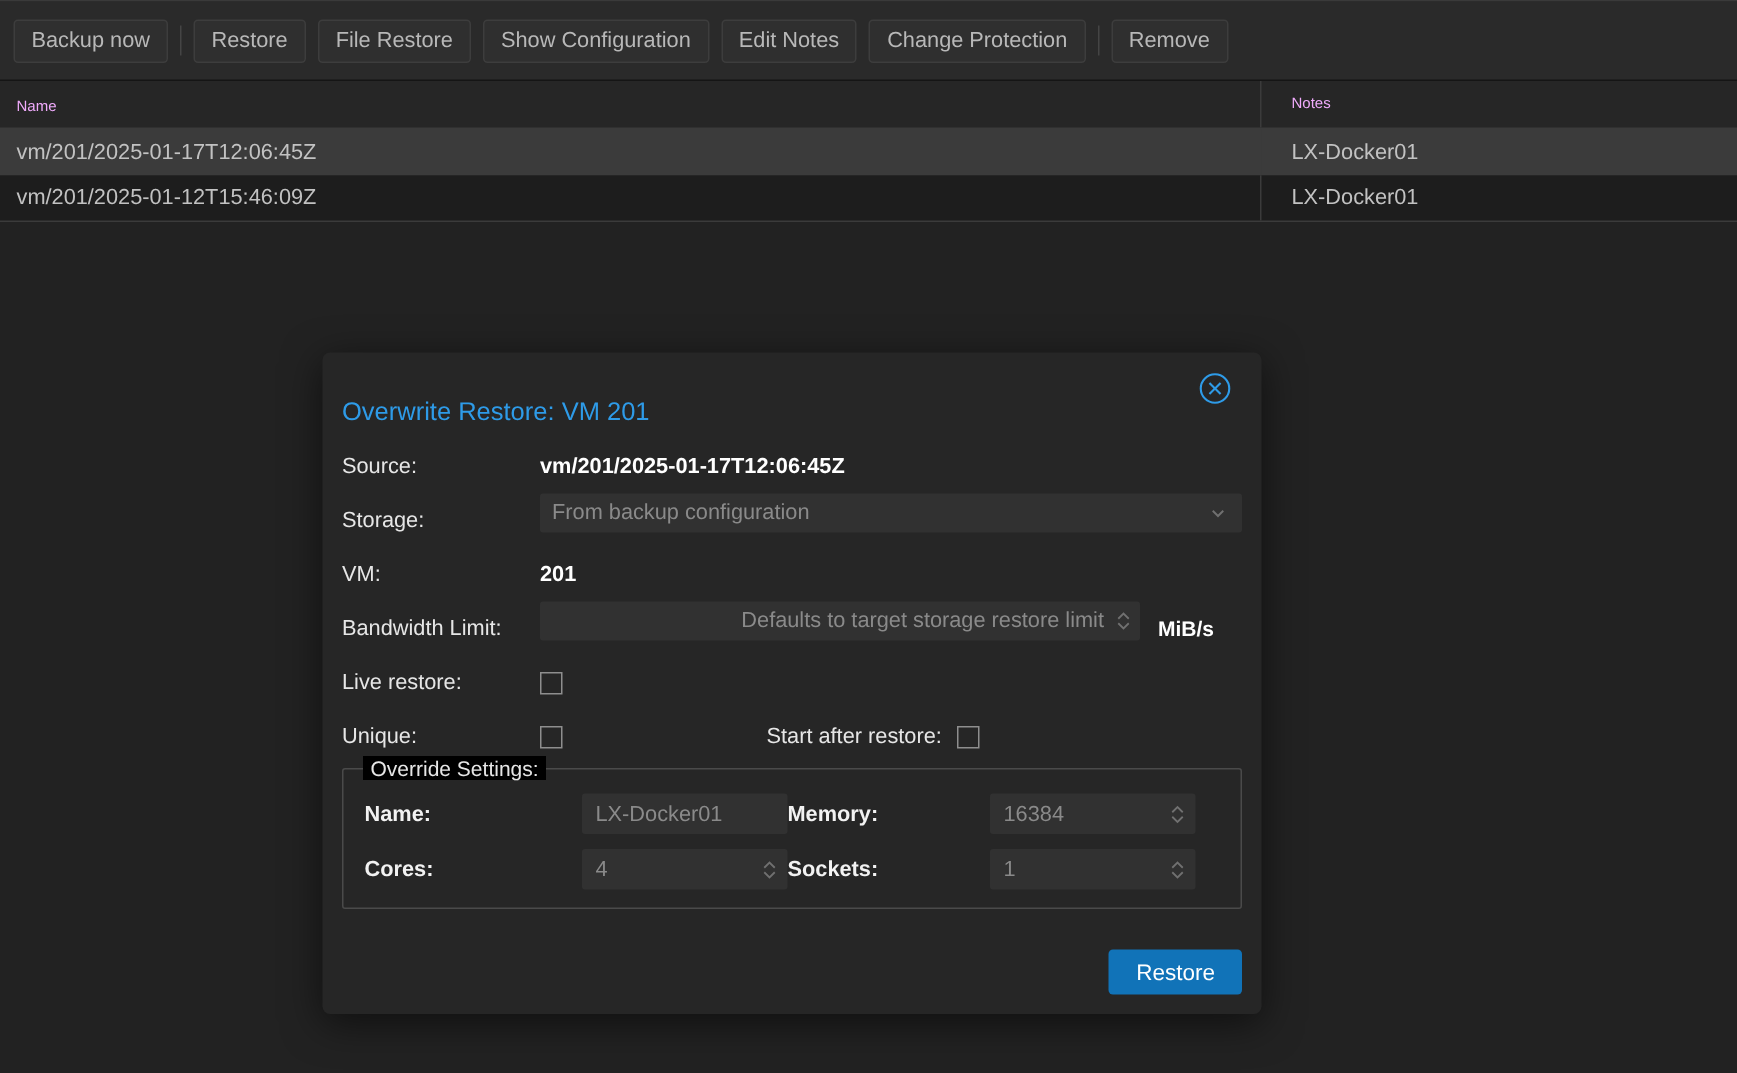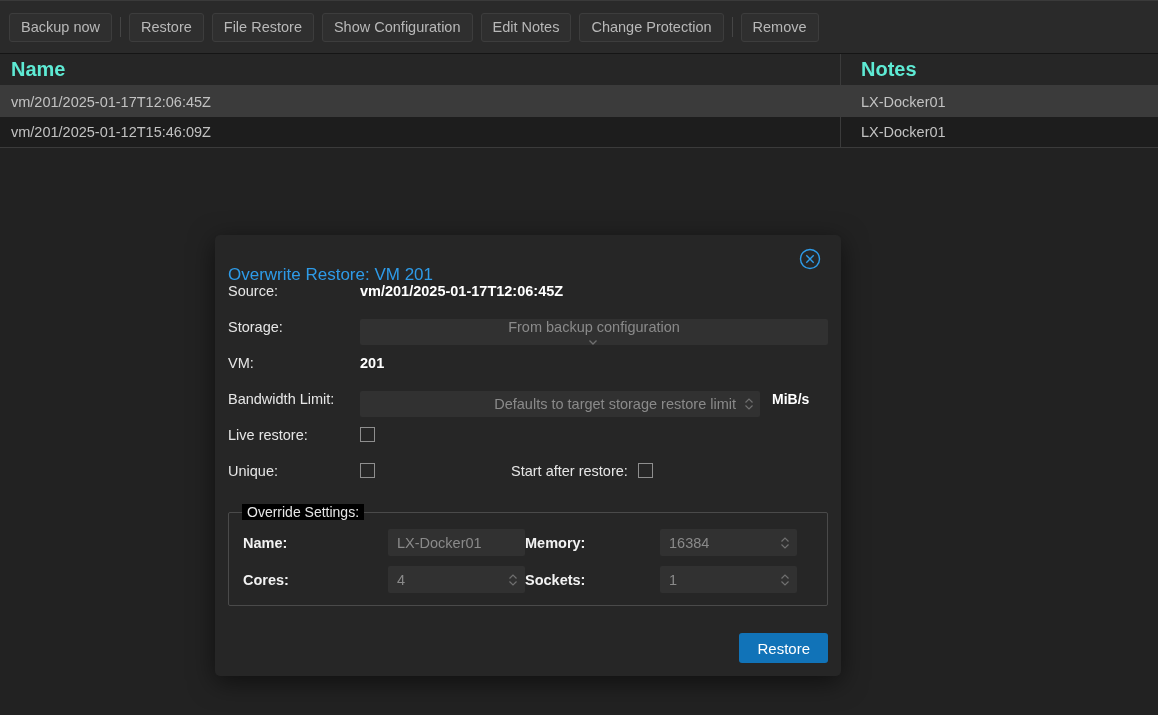--- a/index.html
+++ b/index.html
@@ -99,23 +99,22 @@
     box-sizing: border-box;
     border-left: 1px solid #3b3b3b;
     height: 100%;
     display: flex;
     align-items: center;
     overflow: hidden;
     white-space: nowrap;
   }
   .thead .col-notes { border-left: 1px solid #3b3b3b; }
   .th-text {
-    font-size: 20px;
-    color: #5eead4;
-    font-weight: bold;
+    font-size: 10px;
+    color: #f0abfc;
   }
   .td-text {
     font-size: 14.5px;
     color: #c2c2c2;
   }
 
   
   .modal {
     position: absolute;
     left: 215px;
@@ -148,21 +147,21 @@
     cursor: pointer;
     flex: 0 0 auto;
   }
   .modal-body {
     padding: 0 13px;
     box-sizing: border-box;
   }
 
   .frow {
     display: flex;
-    align-items: flex-start;
+    align-items: flex-end;
     height: 36px;
     margin-bottom: 0;
   }
   .flabel {
     color: #e6e6e6;
     font-size: 14.5px;
     white-space: nowrap;
   }
   .flabel.w132 { width: 132px; flex: 0 0 132px; }
   .fvalue {
@@ -183,21 +182,20 @@
     color: #8a8a8a;
     font-size: 14.5px;
     padding: 0 8px;
     box-sizing: border-box;
     cursor: text;
   }
   .inp.select {
     width: 468px;
     justify-content: space-between;
     cursor: pointer;
-    flex-direction: column;
   }
   .inp.bandwidth {
     width: 400px;
     justify-content: flex-end;
     padding-right: 4px;
   }
   .inp .ph { color: #8a8a8a; }
   .chev-down {
     width: 12px; height: 12px;
     flex: 0 0 auto;

